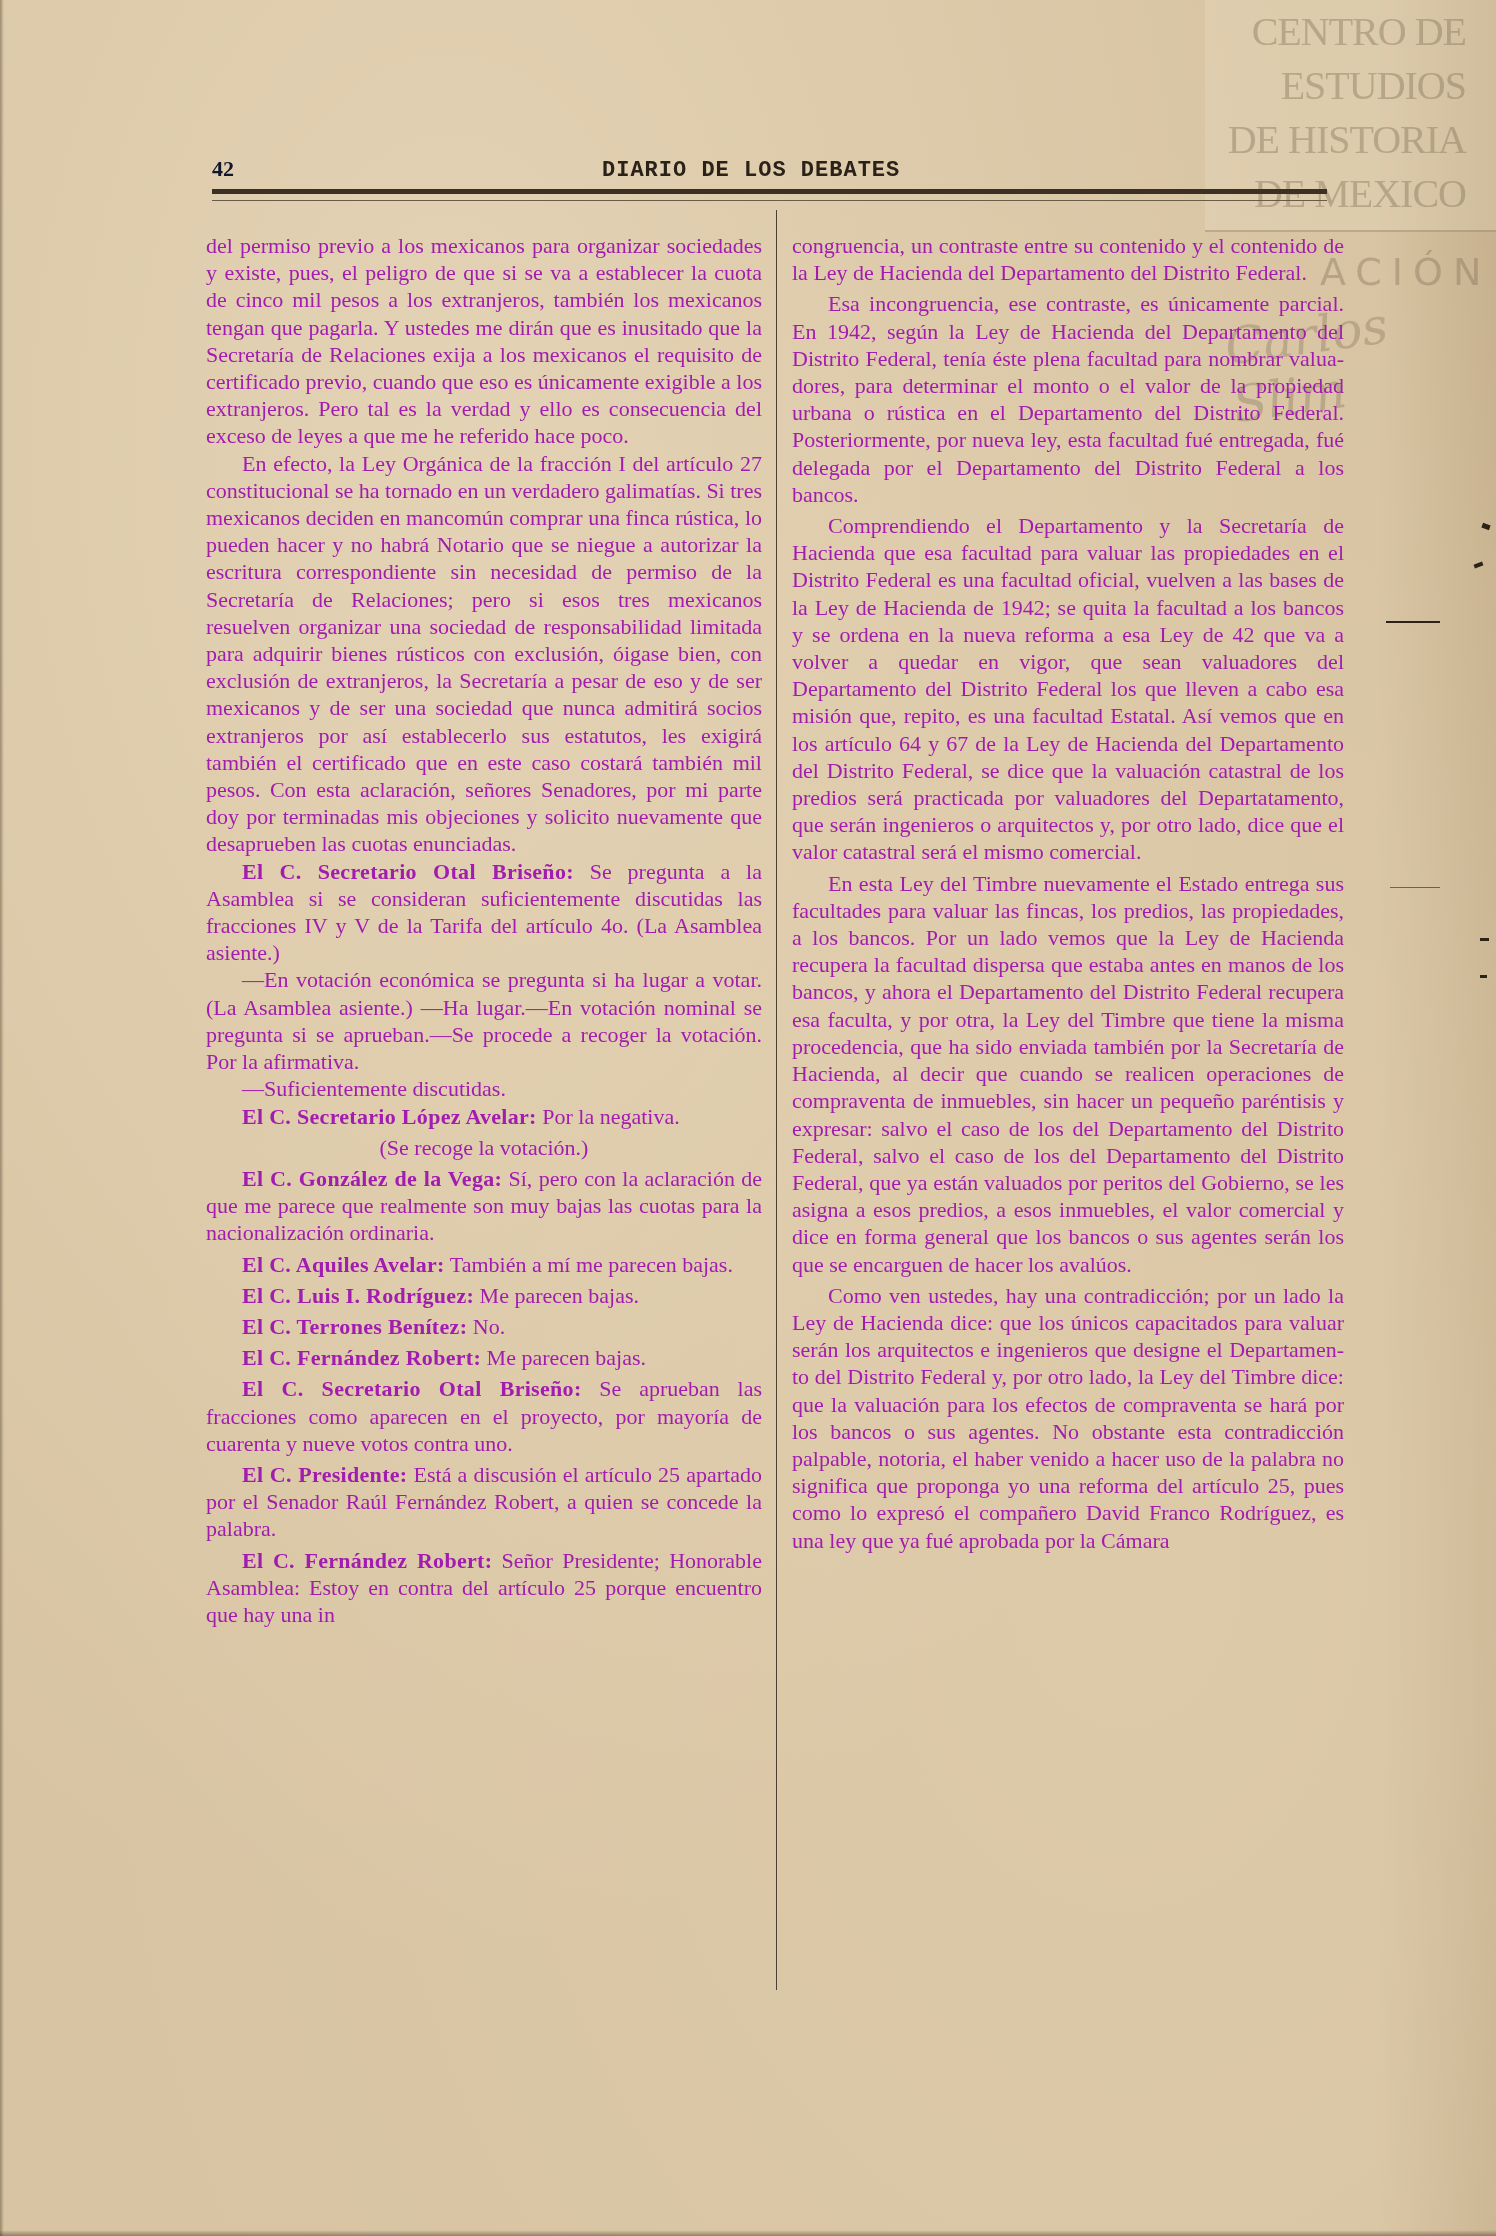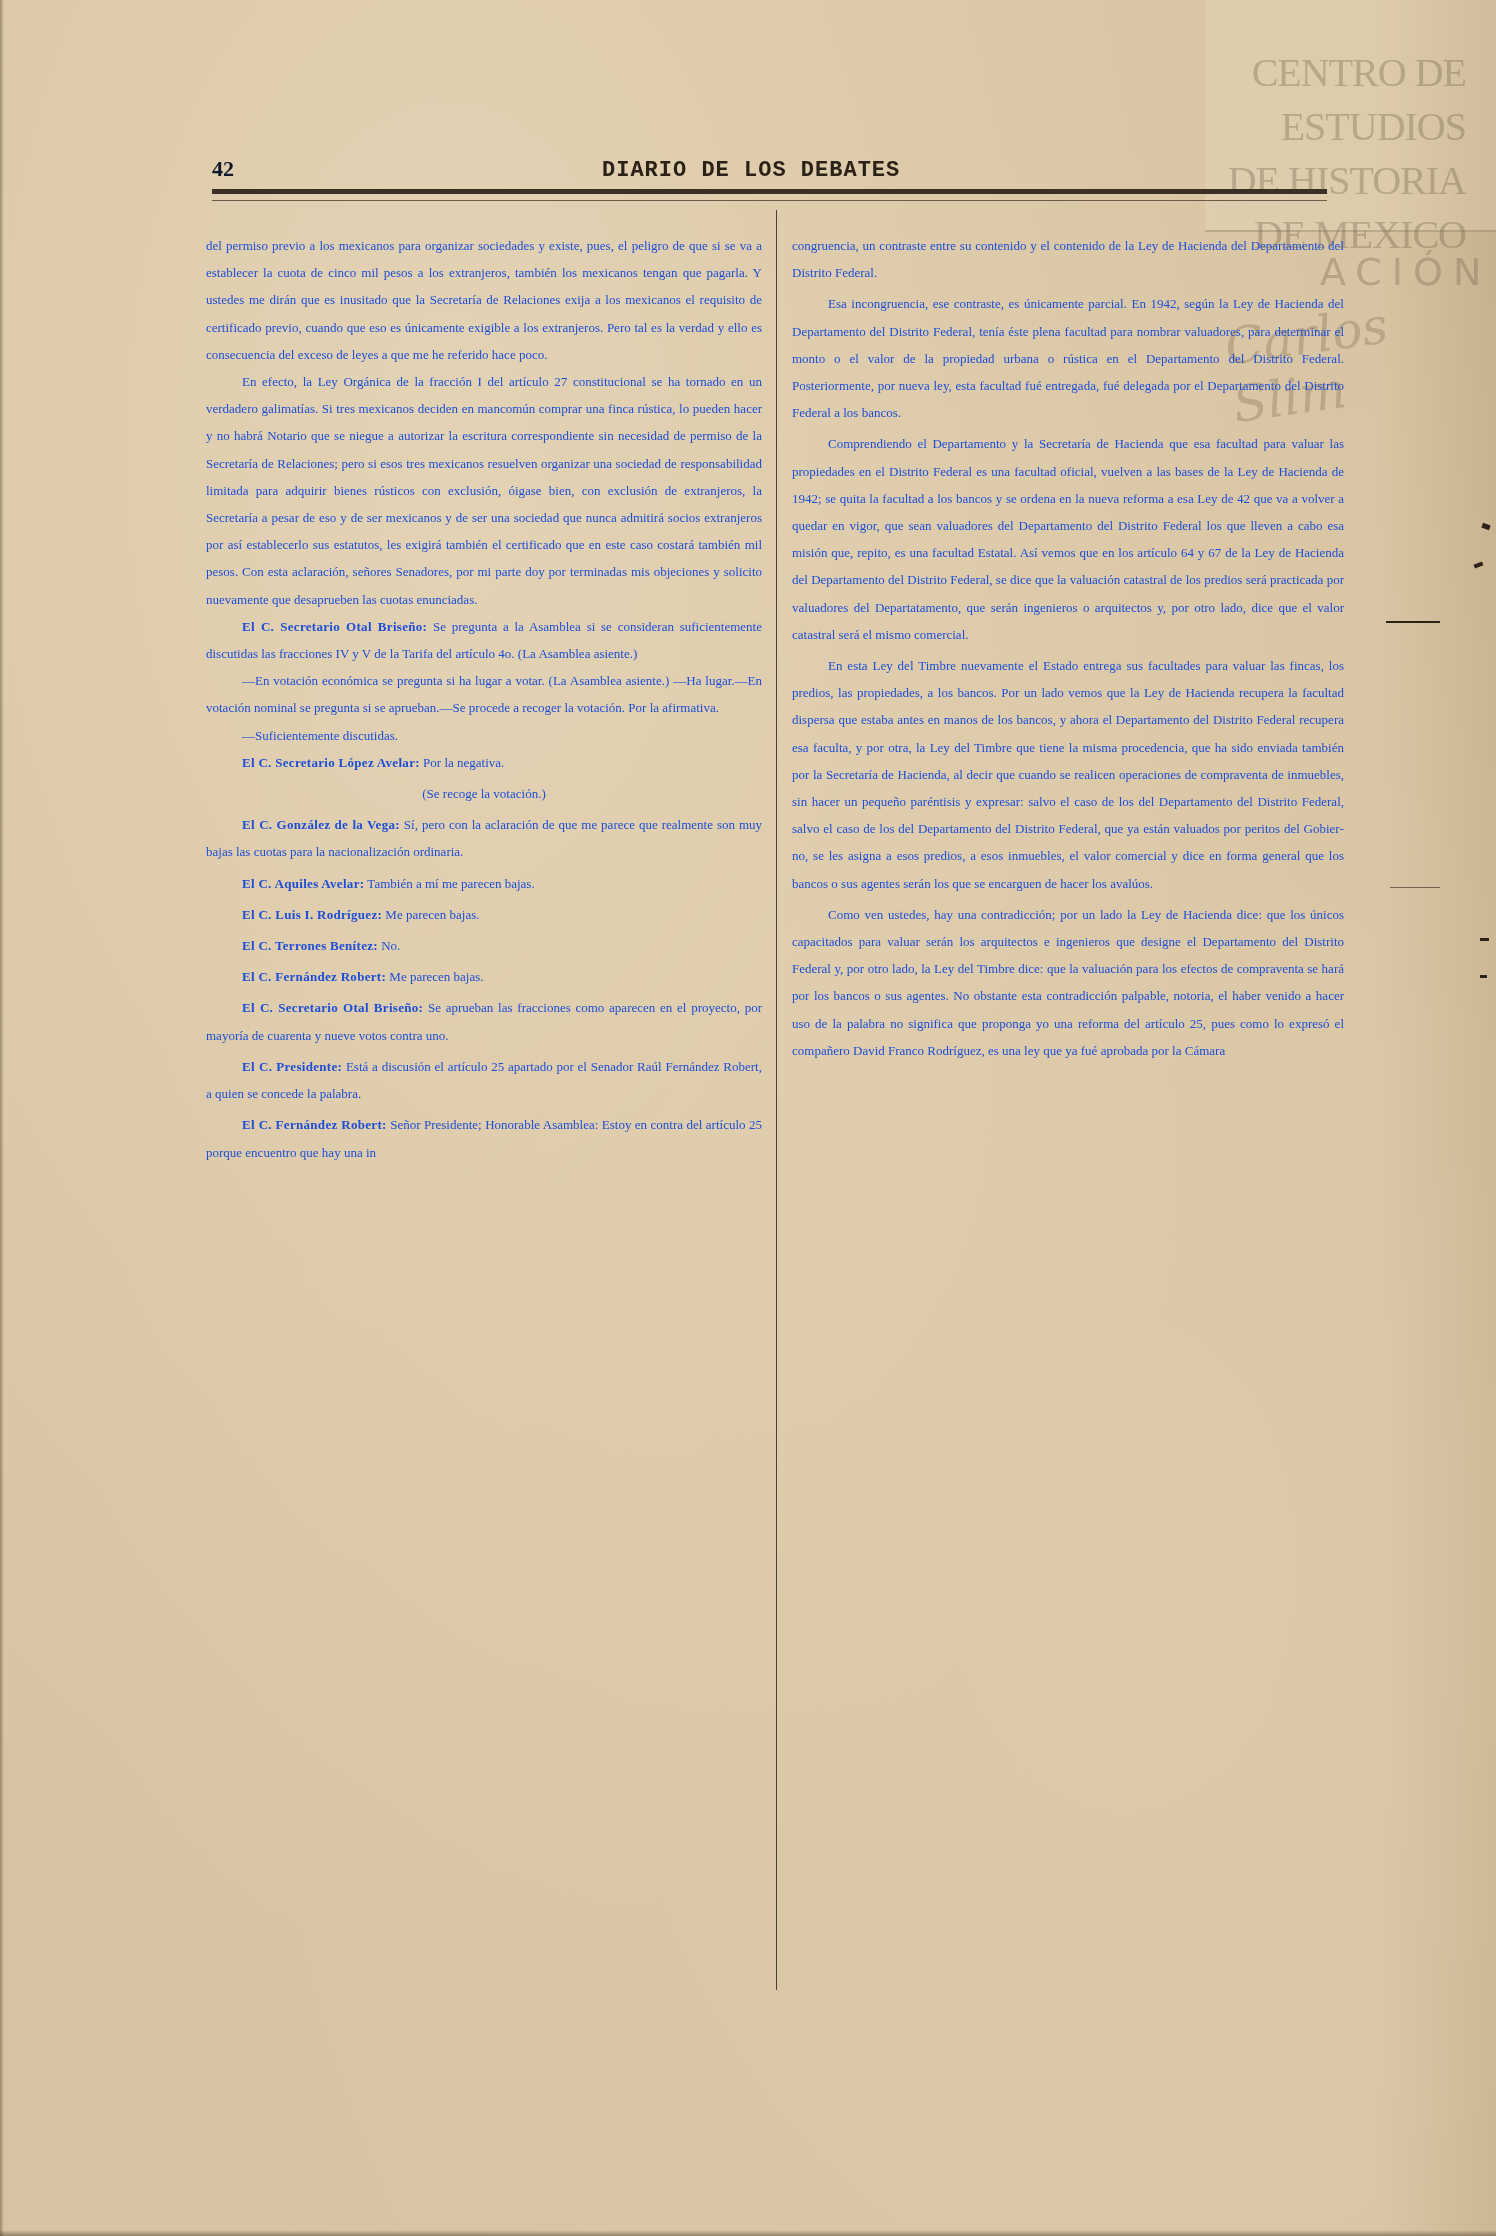--- a/index.html
+++ b/index.html
@@ -78,24 +78,24 @@
     width: 1115px;
     height: 1px;
     background: #6a5c48;
   }
 
   
   .column {
     position: absolute;
     top: 232px;
     font-family: "Liberation Serif", serif;
-    font-size: 13px;
+    font-size: 22px;
     line-height: 27.2px;
     text-align: justify;
-    color: #1d4ed8;
+    color: #a21caf;
     hyphens: manual;
   }
   .column-left {
     left: 206px;
     width: 556px;
   }
   .column-right {
     left: 792px;
     width: 552px;
   }
@@ -140,21 +140,20 @@
     height: 232px;
     background: rgba(240,230,210,0.22);
   }
   .wm-line {
     position: absolute;
     right: 30px;
     font-size: 40px;
     line-height: 40px;
     text-align: center;
     letter-spacing: -1px;
-    margin-top: 41px;
   }
   .wm-fundacion {
     position: absolute;
     left: 1320px;
     top: 250px;
     font-family: "DejaVu Sans", sans-serif;
     font-size: 38px;
     letter-spacing: 10px;
     color: rgba(120,104,80,0.35);
   }

